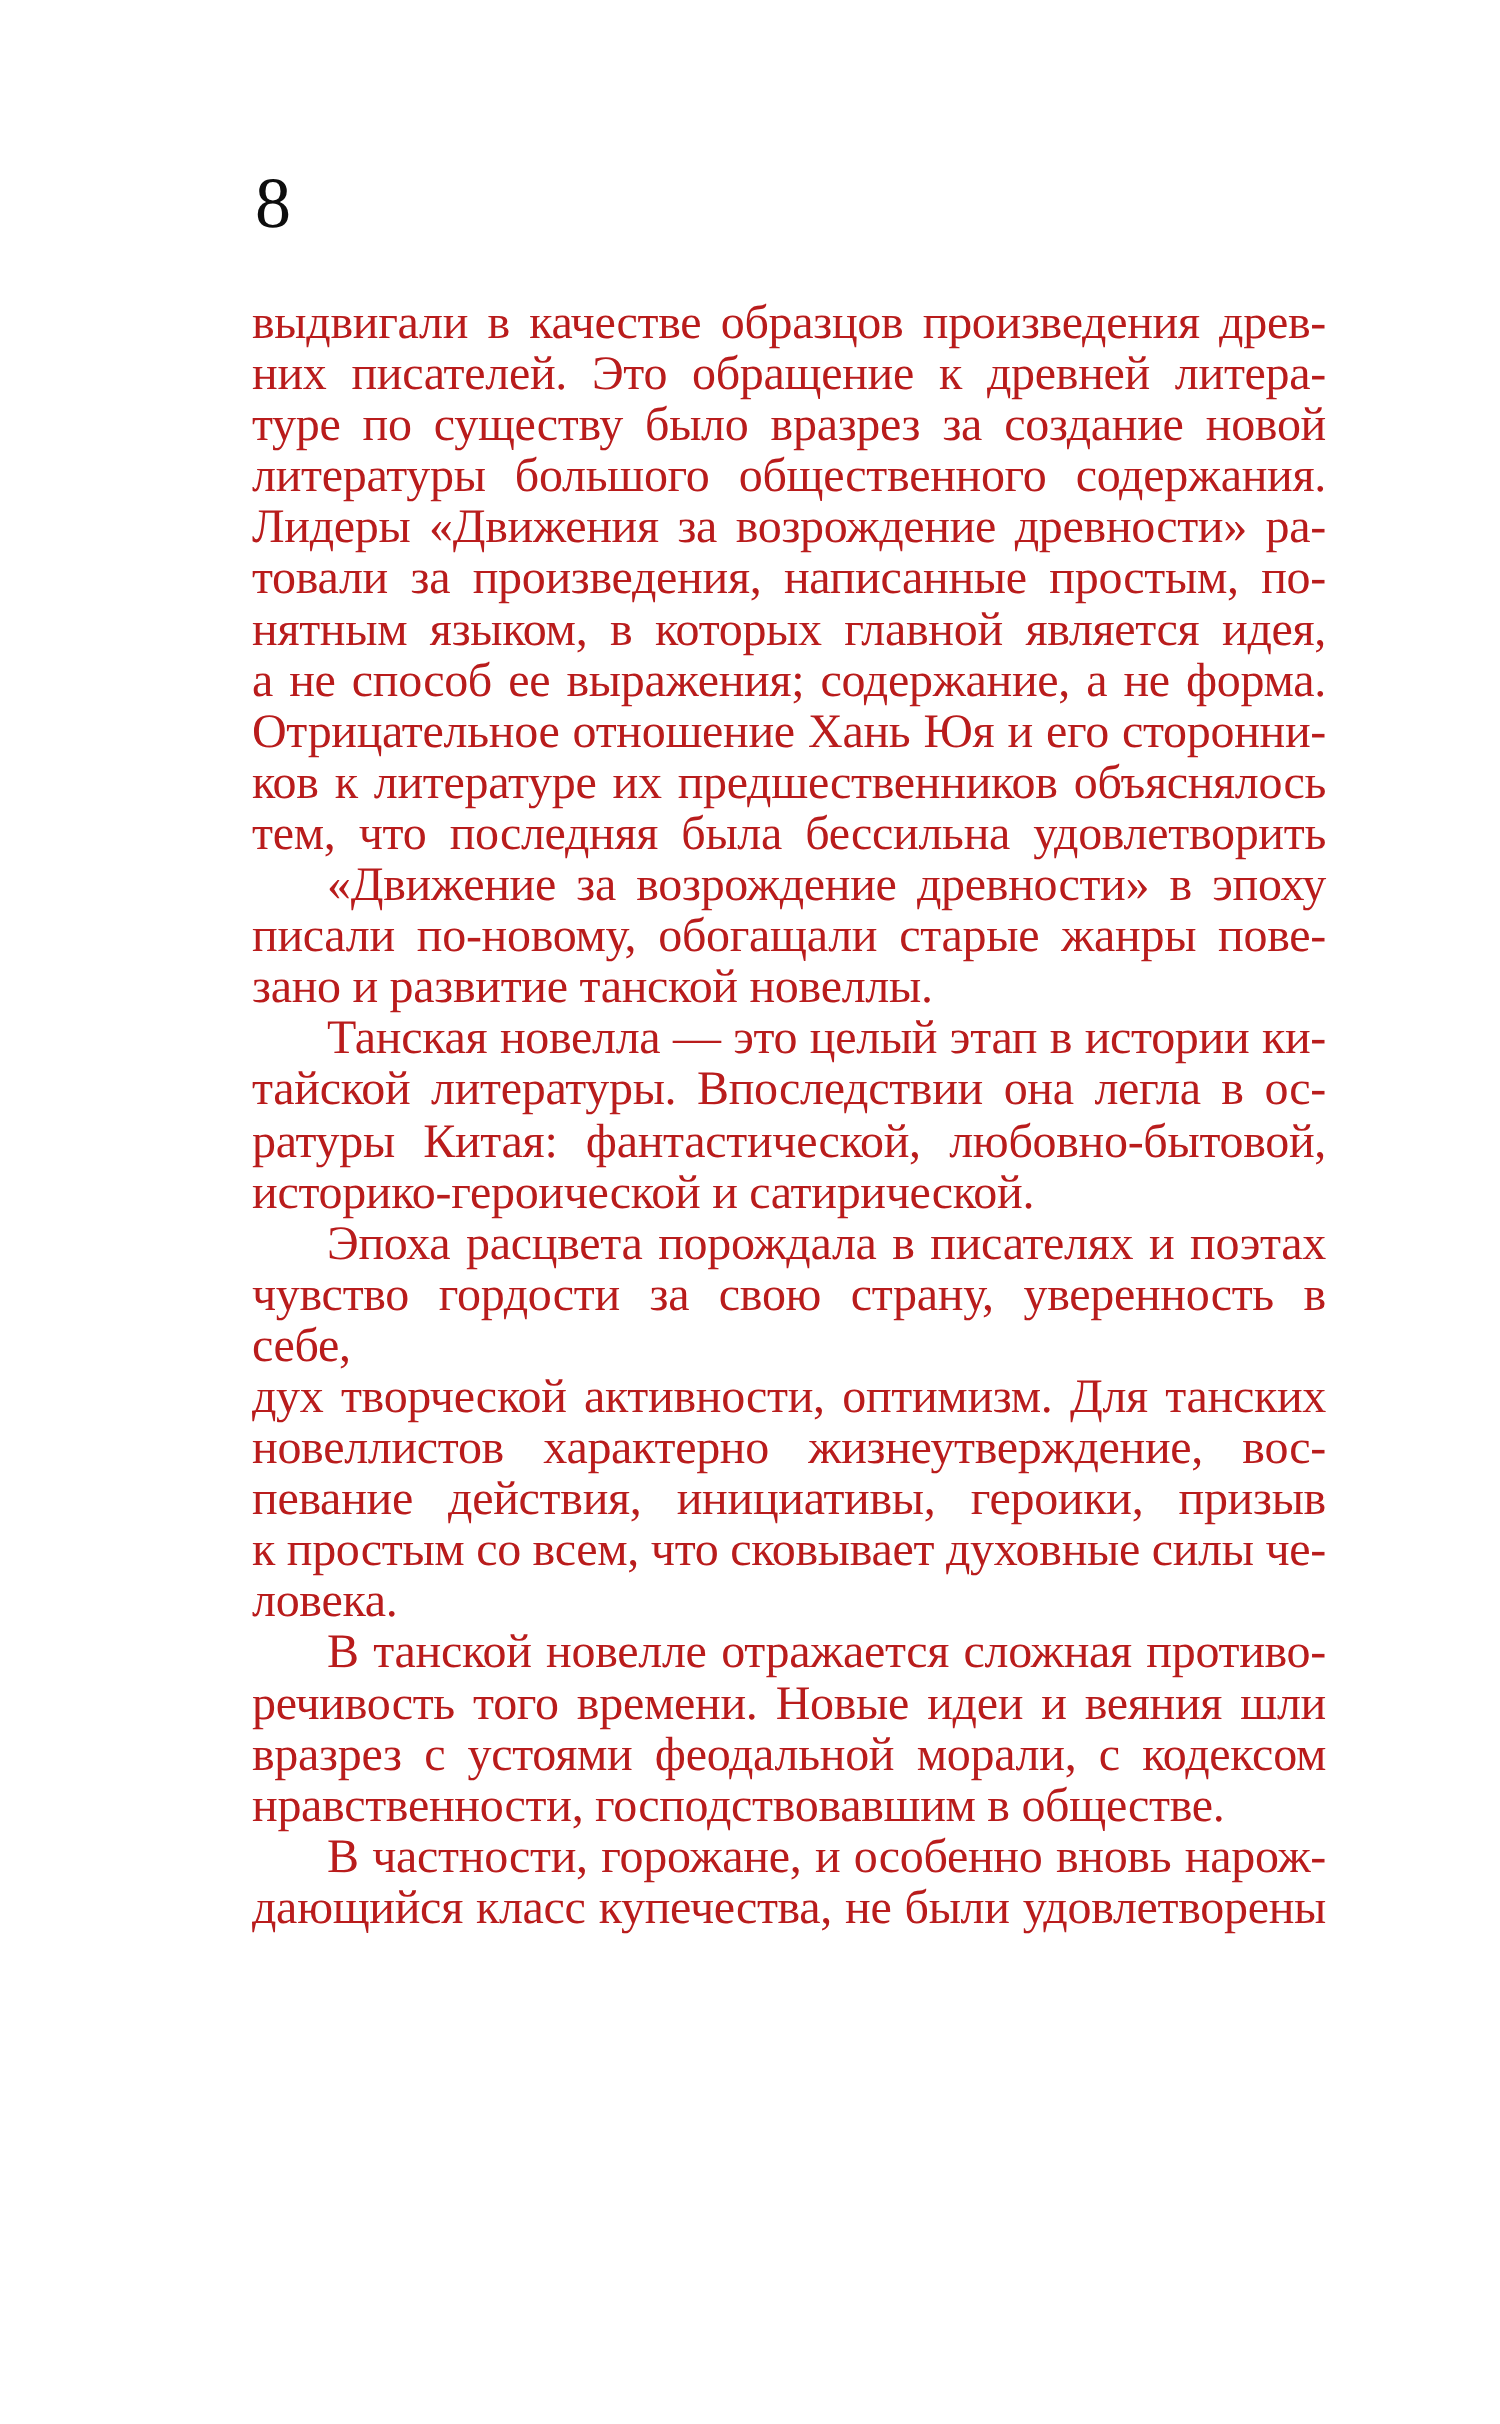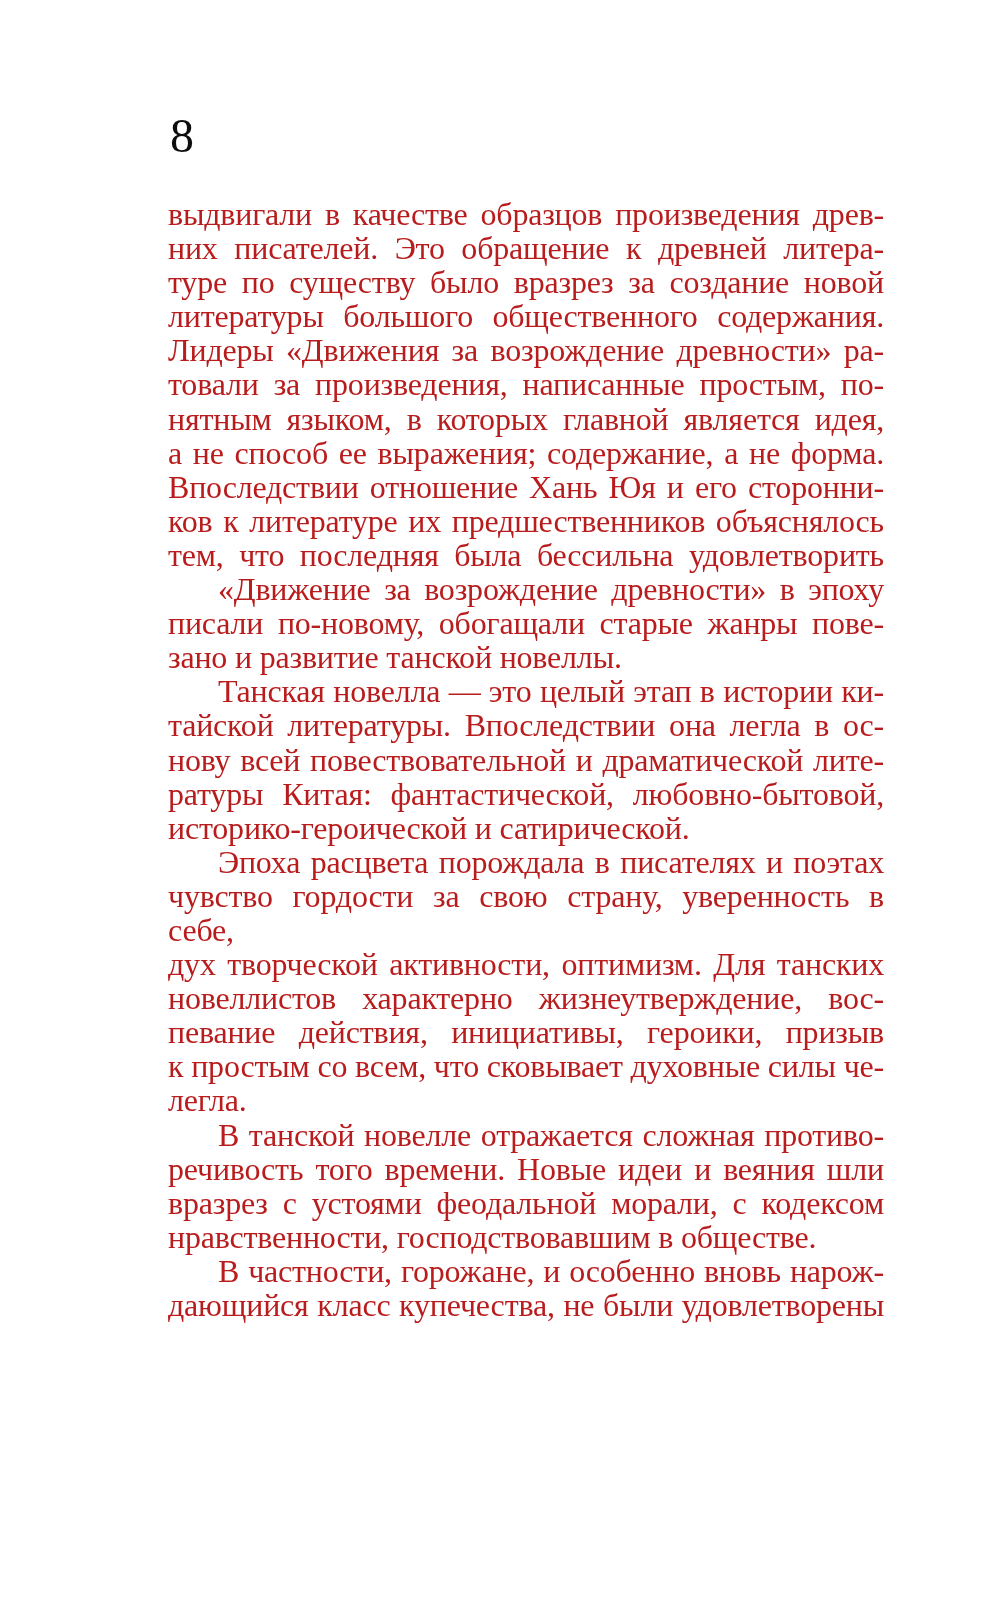--- a/index.html
+++ b/index.html
@@ -59,44 +59,43 @@
   <div class="text-block">
       <div class="paragraph">
         <div class="line">выдвигали в качестве образцов произведения древ-</div>
         <div class="line">них писателей. Это обращение к древней литера-</div>
         <div class="line">туре по существу было вразрез за создание новой</div>
         <div class="line">литературы большого общественного содержания.</div>
         <div class="line">Лидеры «Движения за возрождение древности» ра-</div>
         <div class="line">товали за произведения, написанные простым, по-</div>
         <div class="line">нятным языком, в которых главной является идея,</div>
         <div class="line">а не способ ее выражения; содержание, а не форма.</div>
-        <div class="line">Впоследствии отношение Хань Юя и его сторонни-</div>
+        <div class="line">Отрицательное отношение Хань Юя и его сторонни-</div>
         <div class="line">ков к литературе их предшественников объяснялось</div>
         <div class="line">тем, что последняя была бессильна удовлетворить</div>
       </div>
       <div class="paragraph">
         <div class="line indent">«Движение за возрождение древности» в эпоху</div>
         <div class="line">писали по-новому, обогащали старые жанры пове-</div>
         <div class="line last">зано и развитие танской новеллы.</div>
       </div>
       <div class="paragraph">
         <div class="line indent">Танская новелла — это целый этап в истории ки-</div>
         <div class="line">тайской литературы. Впоследствии она легла в ос-</div>
-        <div class="line">нову всей повествовательной и драматической лите-</div>
         <div class="line">ратуры Китая: фантастической, любовно-бытовой,</div>
         <div class="line last">историко-героической и сатирической.</div>
       </div>
       <div class="paragraph">
         <div class="line indent">Эпоха расцвета порождала в писателях и поэтах</div>
         <div class="line">чувство гордости за свою страну, уверенность в себе,</div>
         <div class="line">дух творческой активности, оптимизм. Для танских</div>
         <div class="line">новеллистов характерно жизнеутверждение, вос-</div>
         <div class="line">певание действия, инициативы, героики, призыв</div>
         <div class="line">к простым со всем, что сковывает духовные силы че-</div>
-        <div class="line last">легла.</div>
+        <div class="line last">ловека.</div>
       </div>
       <div class="paragraph">
         <div class="line indent">В танской новелле отражается сложная противо-</div>
         <div class="line">речивость того времени. Новые идеи и веяния шли</div>
         <div class="line">вразрез с устоями феодальной морали, с кодексом</div>
         <div class="line last">нравственности, господствовавшим в обществе.</div>
       </div>
       <div class="paragraph">
         <div class="line indent">В частности, горожане, и особенно вновь нарож-</div>
         <div class="line">дающийся класс купечества, не были удовлетворены</div>

